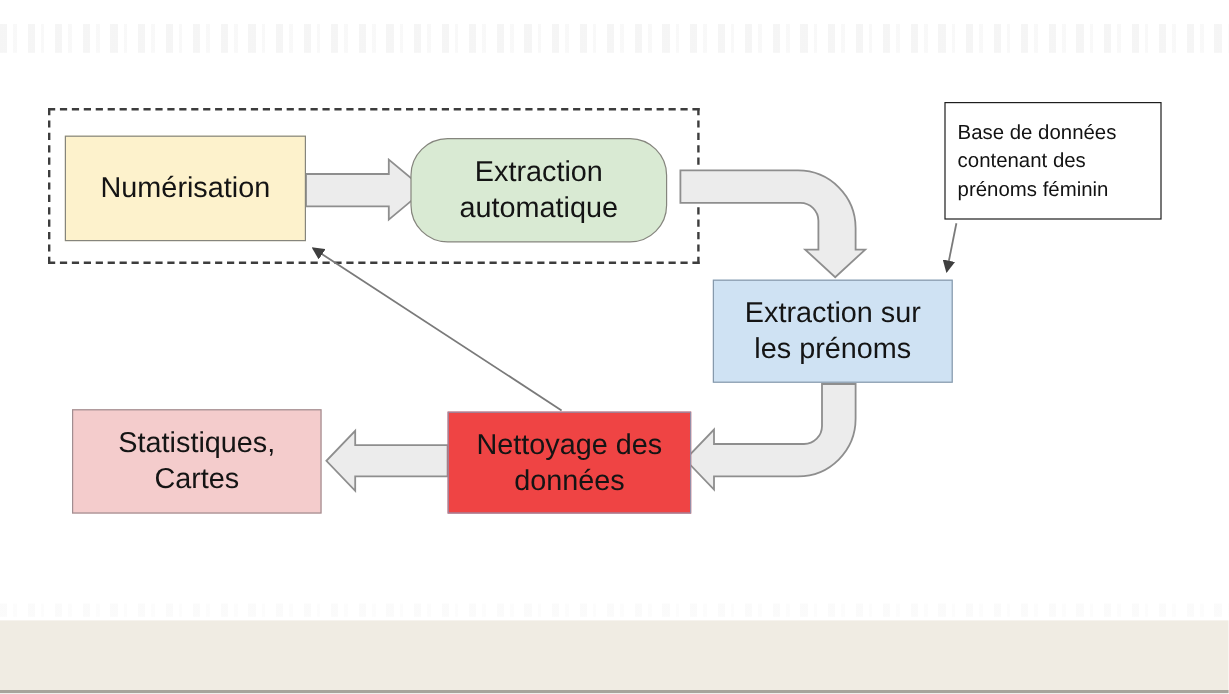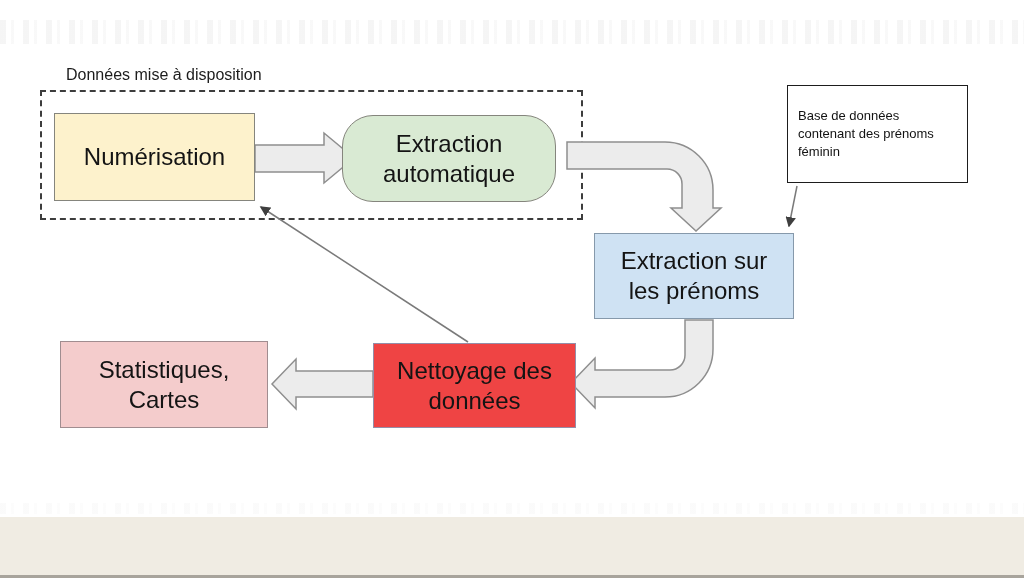--- a/index.html
+++ b/index.html
@@ -31,36 +31,35 @@
   }
   .node-numerisation  { left:54px;  top:113px; width:201px; height:88px; }
   .node-extraction-automatique { left:342px; top:115px; width:214px; height:87px;border-radius:31px; }
   .node-extraction-prenoms { left:594px; top:233px; width:200px; height:86px; border-color:#8699ab; }
   .node-nettoyage { left:373px; top:343px; width:203px; height:85px; border-color:#948ea8; }
   .node-statistiques { left:60px; top:341px; width:208px; height:87px; border-color:#a08d90;align-items:center; }
   .annotation {
     position:absolute; left:787px; top:85px; width:181px; height:98px;
     box-sizing:border-box; border:1.6px solid #1d1d1d; background:#ffffff;
     display:flex; align-items:center; text-align:left;
-    font-size:13px; line-height:1.38; color:#121212; padding:6px 10px;
+    font-size:17px; line-height:1.38; color:#121212; padding:6px 10px;
   }
   .bottom-bar {
     position:absolute; left:0; top:517px; width:100%; height:61px;
     background:#f0ece3; border-bottom:3px solid #a8a49c; box-sizing:border-box;
   }
 </style>
 </head>
 <body>
 
 <div class="stage">
 
   <div class="ghost-band"></div>
   <div class="ghost-band low"></div>
 
-  <div class="group-label">Données mise à disposition</div>
   <div class="group-box"></div>
 
   <svg class="arrow-layer" width="1024" height="578" viewBox="0 0 1024 578">
     <defs>
       <marker id="ah" viewBox="0 0 10 10" refX="8.5" refY="5" markerWidth="7" markerHeight="7" orient="auto">
         <path d="M0,0 L10,5 L0,10 Z" fill="#3f3f3f"></path>
       </marker>
     </defs>
 
     <path class="block-arrow" d="M 255 145 L 324 145 L 324 133 L 354 158 L 324 183 L 324 172 L 255 172 Z"></path>

